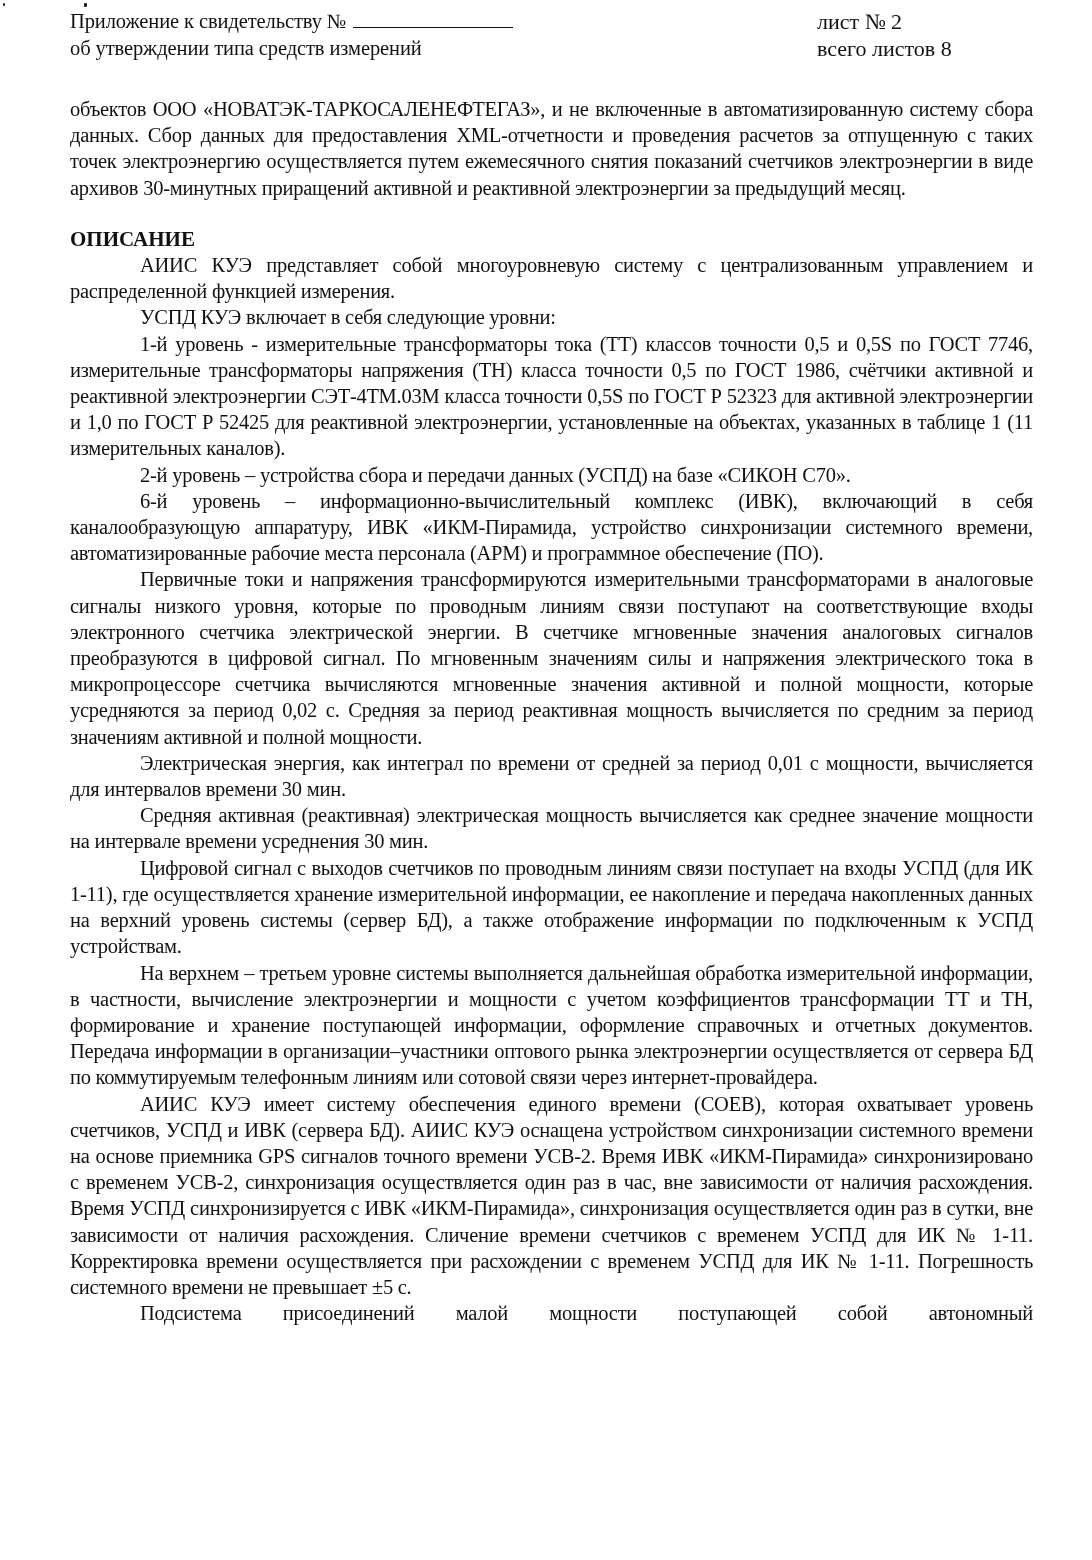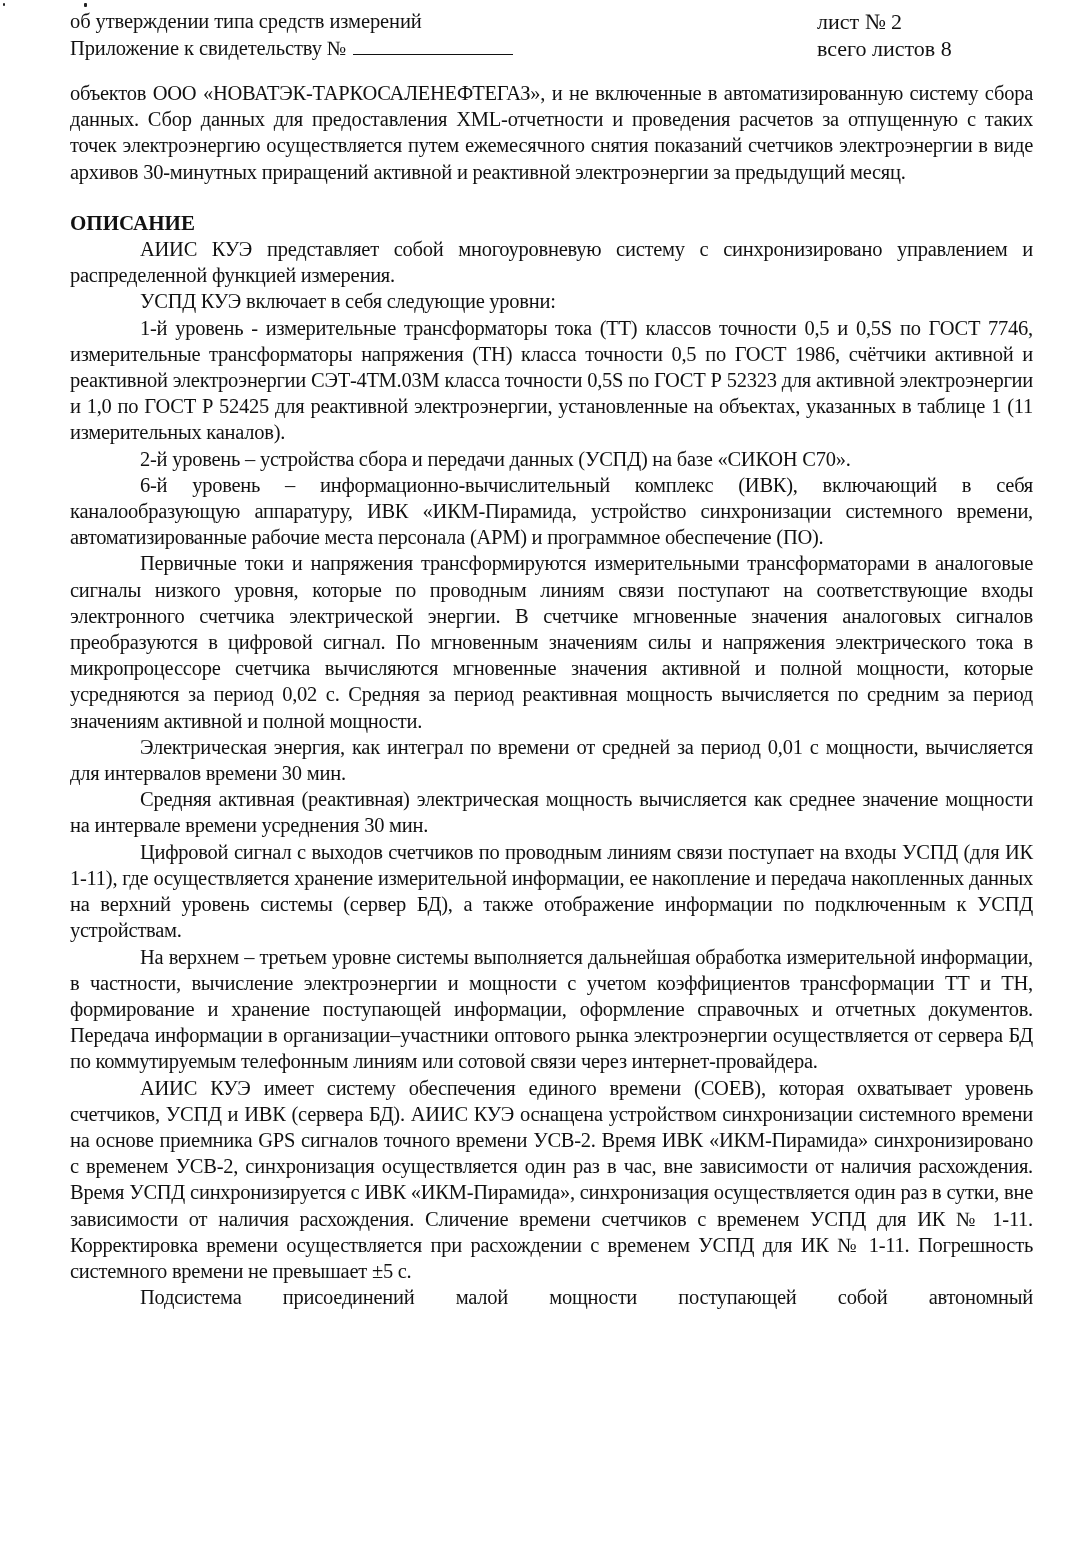--- a/index.html
+++ b/index.html
@@ -41,21 +41,21 @@
     display: inline-block;
     width: 160px;
     border-bottom: 1.5px solid #111;
     height: 18px;
     vertical-align: baseline;
     margin-left: 2px;
   }
   .content {
     position: absolute;
     left: 70px;
-    top: 80px;
+    top: 96px;
     width: 963px;
     font-size: 20.5px;
     line-height: 26.2px;
     letter-spacing: -0.25px;
   }
   .content p {
     margin: 0;
     text-align: justify;
     text-align-last: left;
   }
@@ -74,35 +74,35 @@
     letter-spacing: 0;
   }
 </style>
 </head>
 <body>
 
 <div class="speck" style="left:3px; top:3px; width:2px; height:3px;"></div>
 <div class="speck" style="left:84px; top:3px;"></div>
 
 <div class="header-left">
+  <div><span>Приложение к свидетельству №</span> <span class="blank-line"></span></div>
   <div>об утверждении типа средств измерений</div>
-  <div><span>Приложение к свидетельству №</span> <span class="blank-line"></span></div>
 </div>
 
 <div class="header-right">
   <div>лист № 2</div>
   <div>всего листов 8</div>
 </div>
 
 <div class="content">
   <p>объектов ООО «НОВАТЭК-ТАРКОСАЛЕНЕФТЕГАЗ», и не включенные в автоматизированную систему сбора данных. Сбор данных для предоставления XML-отчетности и проведения расчетов за отпущенную с таких точек электроэнергию осуществляется путем ежемесячного снятия показаний счетчиков электроэнергии в виде архивов 30-минутных приращений активной и реактивной электроэнергии за предыдущий месяц.</p>
 
   <p class="section-title">ОПИСАНИЕ</p>
 
-  <p class="indent">АИИС КУЭ представляет собой многоуровневую систему с синхронизировано управлением и распределенной функцией измерения.</p>
+  <p class="indent">АИИС КУЭ представляет собой многоуровневую систему с централизованным управлением и распределенной функцией измерения.</p>
   <p class="indent">УСПД КУЭ включает в себя следующие уровни:</p>
   <p class="indent">1-й уровень - измерительные трансформаторы тока (ТТ) классов точности 0,5 и 0,5S по ГОСТ 7746, измерительные трансформаторы напряжения (ТН) класса точности 0,5 по ГОСТ 1986, счётчики активной и реактивной электроэнергии СЭТ-4ТМ.03М класса точности 0,5S по ГОСТ Р 52323 для активной электроэнергии и 1,0 по ГОСТ Р 52425 для реактивной электроэнергии, установленные на объектах, указанных в таблице 1 (11 измерительных каналов).</p>
   <p class="indent">2-й уровень – устройства сбора и передачи данных (УСПД) на базе «СИКОН С70».</p>
   <p class="indent">6-й уровень – информационно-вычислительный комплекс (ИВК), включающий в себя каналообразующую аппаратуру, ИВК «ИКМ-Пирамида, устройство синхронизации системного времени, автоматизированные рабочие места персонала (АРМ) и программное обеспечение (ПО).</p>
   <p class="indent">Первичные токи и напряжения трансформируются измерительными трансформаторами в аналоговые сигналы низкого уровня, которые по проводным линиям связи поступают на соответствующие входы электронного счетчика электрической энергии. В счетчике мгновенные значения аналоговых сигналов преобразуются в цифровой сигнал. По мгновенным значениям силы и напряжения электрического тока в микропроцессоре счетчика вычисляются мгновенные значения активной и полной мощности, которые усредняются за период 0,02 с. Средняя за период реактивная мощность вычисляется по средним за период значениям активной и полной мощности.</p>
   <p class="indent">Электрическая энергия, как интеграл по времени от средней за период 0,01 с мощности, вычисляется для интервалов времени 30 мин.</p>
   <p class="indent">Средняя активная (реактивная) электрическая мощность вычисляется как среднее значение мощности на интервале времени усреднения 30 мин.</p>
   <p class="indent">Цифровой сигнал с выходов счетчиков по проводным линиям связи поступает на входы УСПД (для ИК 1-11), где осуществляется хранение измерительной информации, ее накопление и передача накопленных данных на верхний уровень системы (сервер БД), а также отображение информации по подключенным к УСПД устройствам.</p>
   <p class="indent">На верхнем – третьем уровне системы выполняется дальнейшая обработка измерительной информации, в частности, вычисление электроэнергии и мощности с учетом коэффициентов трансформации ТТ и ТН, формирование и хранение поступающей информации, оформление справочных и отчетных документов. Передача информации в организации–участники оптового рынка электроэнергии осуществляется от сервера БД по коммутируемым телефонным линиям или сотовой связи через интернет-провайдера.</p>
   <p class="indent">АИИС КУЭ имеет систему обеспечения единого времени (СОЕВ), которая охватывает уровень счетчиков, УСПД и ИВК (сервера БД). АИИС КУЭ оснащена устройством синхронизации системного времени на основе приемника GPS сигналов точного времени УСВ-2. Время ИВК «ИКМ-Пирамида» синхронизировано с временем УСВ-2, синхронизация осуществляется один раз в час, вне зависимости от наличия расхождения. Время УСПД синхронизируется с ИВК «ИКМ-Пирамида», синхронизация осуществляется один раз в сутки, вне зависимости от наличия расхождения. Сличение времени счетчиков с временем УСПД для ИК № 1-11. Корректировка времени осуществляется при расхождении с временем УСПД для ИК № 1-11. Погрешность системного времени не превышает ±5 с.</p>

